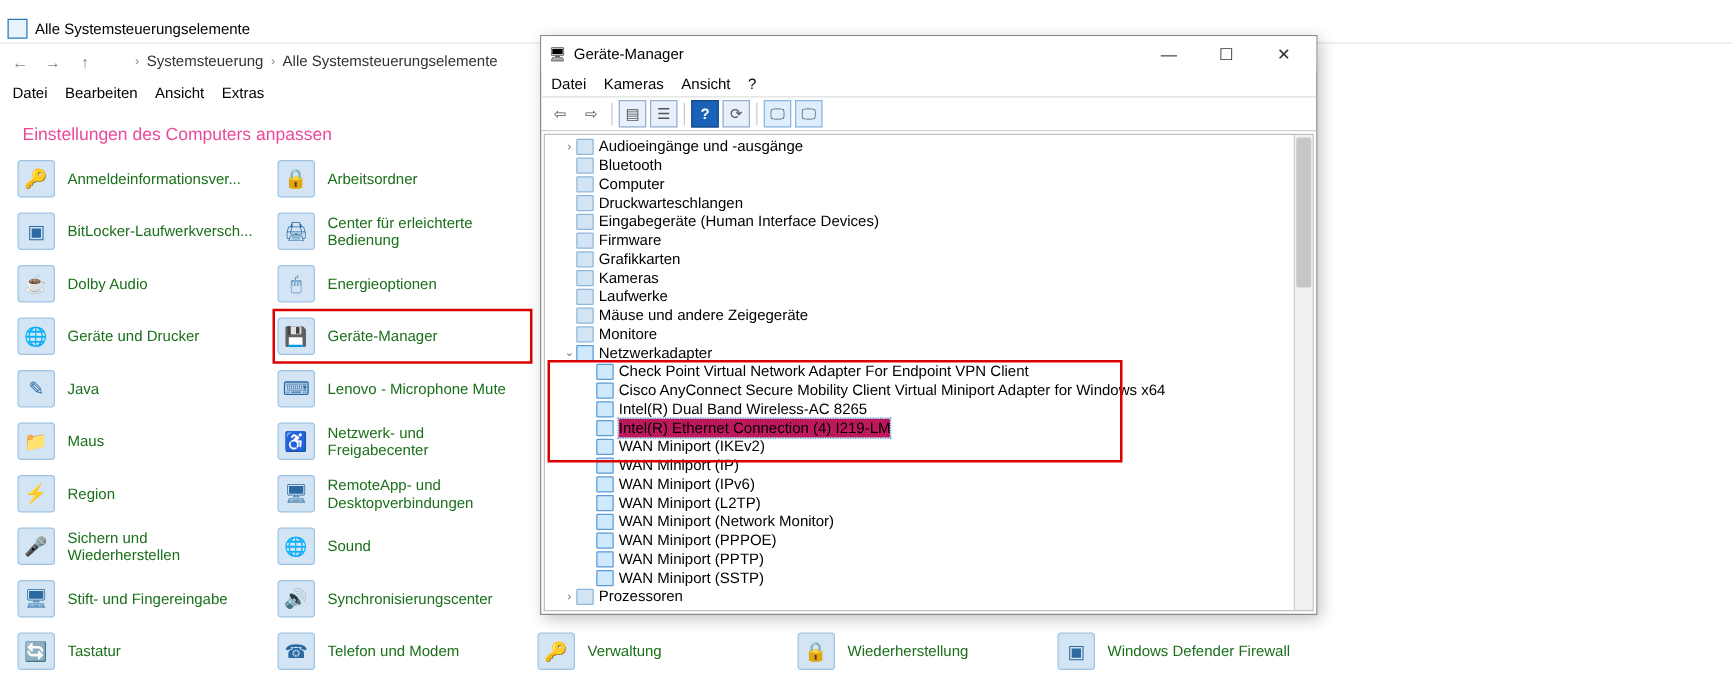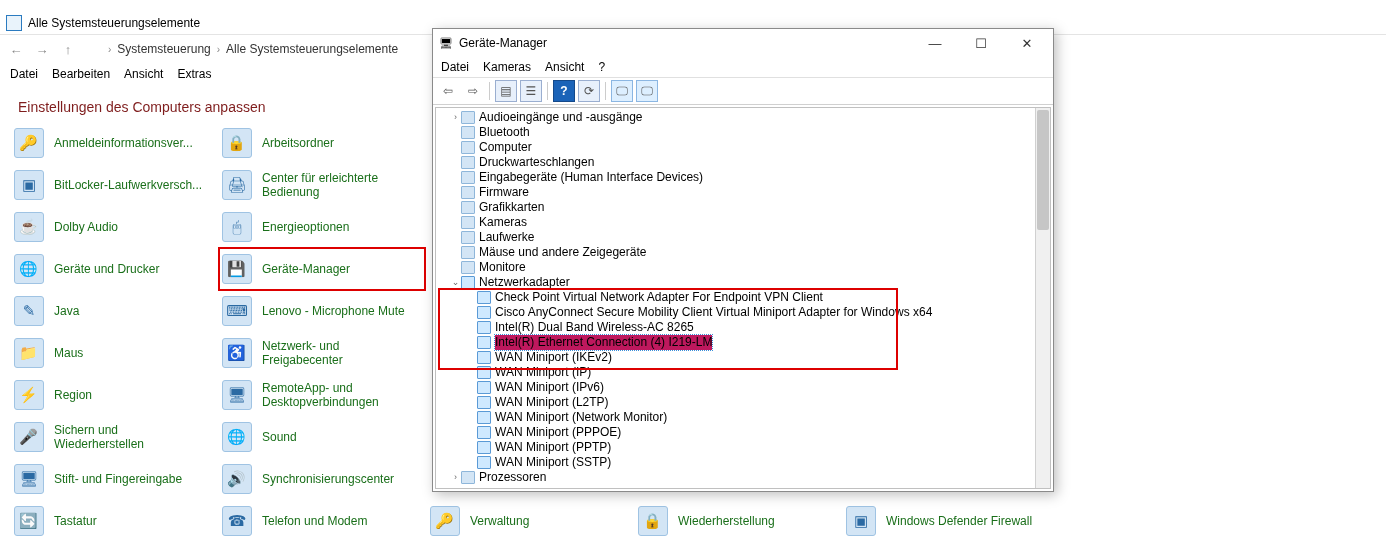--- a/index.html
+++ b/index.html
@@ -36,21 +36,21 @@
     display: flex; align-items: center; gap: 6px; padding: 0 6px;
     height: 22px;
     font-size: 12px; color: #333;
   }
   .addrbox .sep { color: #888; font-size: 10px; }
   .cp-menubar {
     height: 22px; display: flex; align-items: center; gap: 14px;
     padding: 0 10px; font-size: 12px;
   }
   .cp-heading {
-    font-size: 14px; color: #7f1d1d; padding: 14px 0 10px 18px;
+    font-size: 14px; color: #ec4899; padding: 14px 0 10px 18px;
   }
   .cp-grid {
     display: grid;
     grid-template-columns: 200px 200px 200px 200px 200px;
     column-gap: 8px; row-gap: 6px;
     padding-left: 14px;
   }
   .cp-item {
     display: flex; align-items: center; gap: 10px;
     height: 36px;

